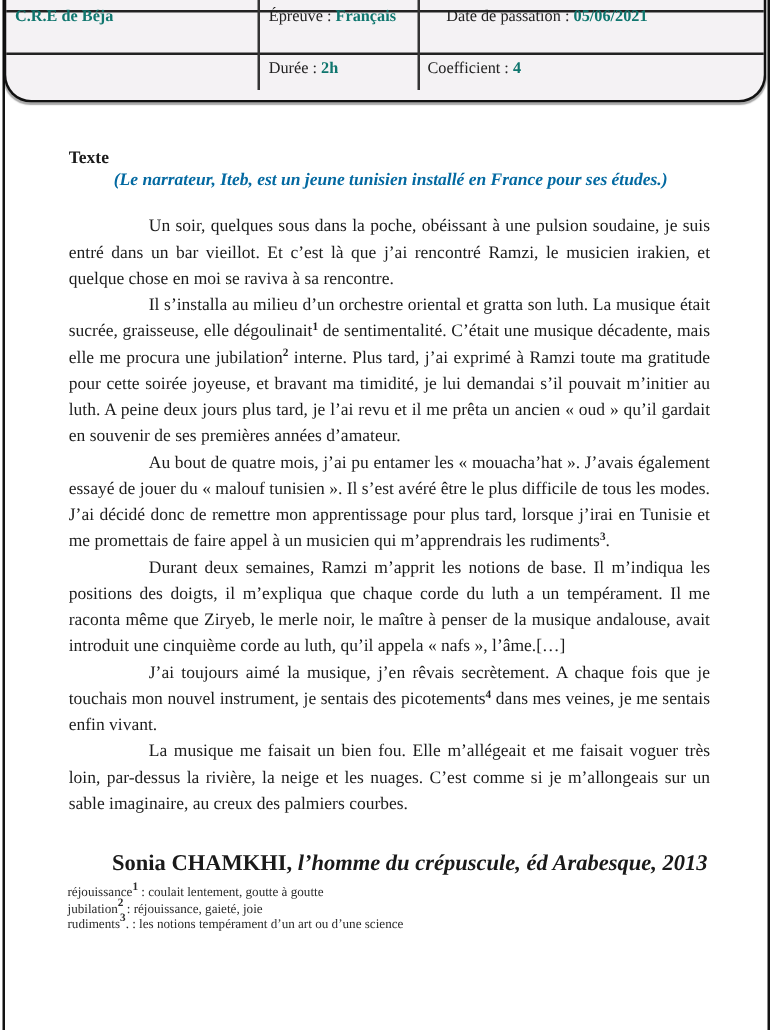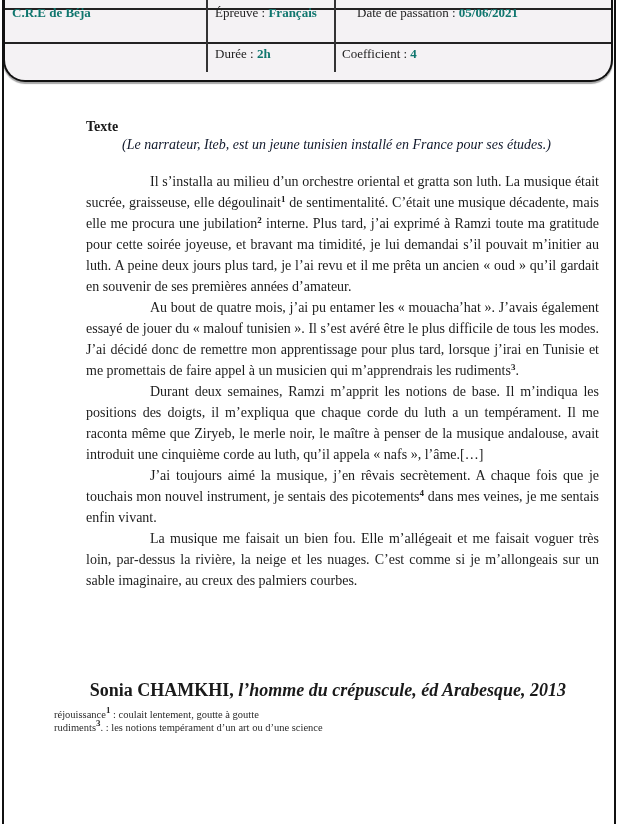--- a/index.html
+++ b/index.html
@@ -8,23 +8,23 @@
   .page-frame { position: absolute; left: 2px; top: -4px; width: 614px; height: 832px;
                 border-left: 2px solid #111; border-right: 2px solid #111; box-sizing: border-box; }
   .header-box { position: absolute; left: 3px; top: -6px; width: 610px; height: 88px;
                 background: #f4f2f4; border: 2.5px solid #111; border-top: none;
                 border-radius: 0 0 22px 22px; box-sizing: border-box;
                 box-shadow: 0 2px 1px rgba(0,0,0,0.35); }
   .hline { position: absolute; left: 0; right: 0; height: 1.5px; background: #222; }
   .vline { position: absolute; width: 1.5px; background: #333; }
   .hcell { position: absolute; font-size: 13px; line-height: 16px; color: #222; white-space: nowrap; }
   .hcell b { font-weight: bold; color: #0f766e; }
-  .content { position: absolute; left: 55px; top: 118px; width: 513px; margin-left: 31px; }
+  .content { position: absolute; left: 55px; top: 118px; width: 513px; }
   .texte-title { font-weight: bold; font-size: 14px; line-height: 18px; margin: 0; }
-  .intro { font-style: italic; font-size: 14px; line-height: 18px; margin: 0 0 0 36px; color: #0f172a; }
+  .intro { font-style: italic; font-size: 14px; line-height: 18px; margin: 0 0 0 36px; color: #0369a1; font-weight: bold; }
   .body-text { margin-top: 17px; font-size: 14px; line-height: 21px; text-align: justify; color: #1c1c1c; }
   .body-text p { margin: 0; text-indent: 64px; }
   sup { font-size: 9px; font-weight: bold; line-height: 0; vertical-align: 5px; }
   .source { position: absolute; right: 58px; top: 680px; font-size: 18px; font-weight: bold; white-space: nowrap; }
   .source i { font-weight: bold; }
   .glossary { position: absolute; left: 54px; top: 709px; font-size: 10.5px; line-height: 12.5px; color: #2a2a2a; }
   .glossary div { white-space: nowrap; }
 </style>
 </head>
 <body>
@@ -53,28 +53,30 @@
   <div class="hcell" style="left:337px; top:52px;">
     <span>Coefficient : </span><b>4</b>
   </div>
 </div>
 
 <div class="content">
   <p class="texte-title">Texte</p>
   <p class="intro">(Le narrateur, Iteb, est un jeune tunisien installé en France pour ses études.)</p>
 
   <div class="body-text">
+    <p>Un soir, quelques sous dans la poche, obéissant à une pulsion soudaine, je suis entré dans un bar vieillot. Et c’est là que j’ai rencontré Ramzi, le musicien irakien, et quelque chose en moi se raviva à sa rencontre.</p>
     <p><span>Il s’installa au milieu d’un orchestre oriental et gratta son luth. La musique était sucrée, graisseuse, elle dégoulinait</span><sup>1</sup><span> de sentimentalité. C’était une musique décadente, mais elle me procura une jubilation</span><sup>2</sup><span> interne. Plus tard, j’ai exprimé à Ramzi toute ma gratitude pour cette soirée joyeuse, et bravant ma timidité, je lui demandai s’il pouvait m’initier au luth. A peine deux jours plus tard, je l’ai revu et il me prêta un ancien « oud » qu’il gardait en souvenir de ses premières années d’amateur.</span></p>
     <p><span>Au bout de quatre mois, j’ai pu entamer les « mouacha’hat ». J’avais également essayé de jouer du « malouf tunisien ». Il s’est avéré être le plus difficile de tous les modes. J’ai décidé donc de remettre mon apprentissage pour plus tard, lorsque j’irai en Tunisie et me promettais de faire appel à un musicien qui m’apprendrais les rudiments</span><sup>3</sup><span>.</span></p>
     <p>Durant deux semaines, Ramzi m’apprit les notions de base. Il m’indiqua les positions des doigts, il m’expliqua que chaque corde du luth a un tempérament. Il me raconta même que Ziryeb, le merle noir, le maître à penser de la musique andalouse, avait introduit une cinquième corde au luth, qu’il appela « nafs », l’âme.[…]</p>
     <p><span>J’ai toujours aimé la musique, j’en rêvais secrètement. A chaque fois que je touchais mon nouvel instrument, je sentais des picotements</span><sup>4</sup><span> dans mes veines, je me sentais enfin vivant.</span></p>
     <p>La musique me faisait un bien fou. Elle m’allégeait et me faisait voguer très loin, par-dessus la rivière, la neige et les nuages. C’est comme si je m’allongeais sur un sable imaginaire, au creux des palmiers courbes.</p>
   </div>
 </div>
 
 <div class="source">
   <span>Sonia CHAMKHI, </span><i>l’homme du crépuscule, éd Arabesque, 2013</i>
 </div>
 
 <div class="glossary">
   <div><span>réjouissance</span><sup>1</sup><span> : coulait lentement, goutte à goutte</span></div>
+  <div><span>jubilation</span><sup>2</sup><span>  : réjouissance, gaieté, joie</span></div>
   <div><span>rudiments</span><sup>3</sup><span>. : les notions tempérament d’un art ou d’une science</span></div>
 </div>
 
 </body></html>

